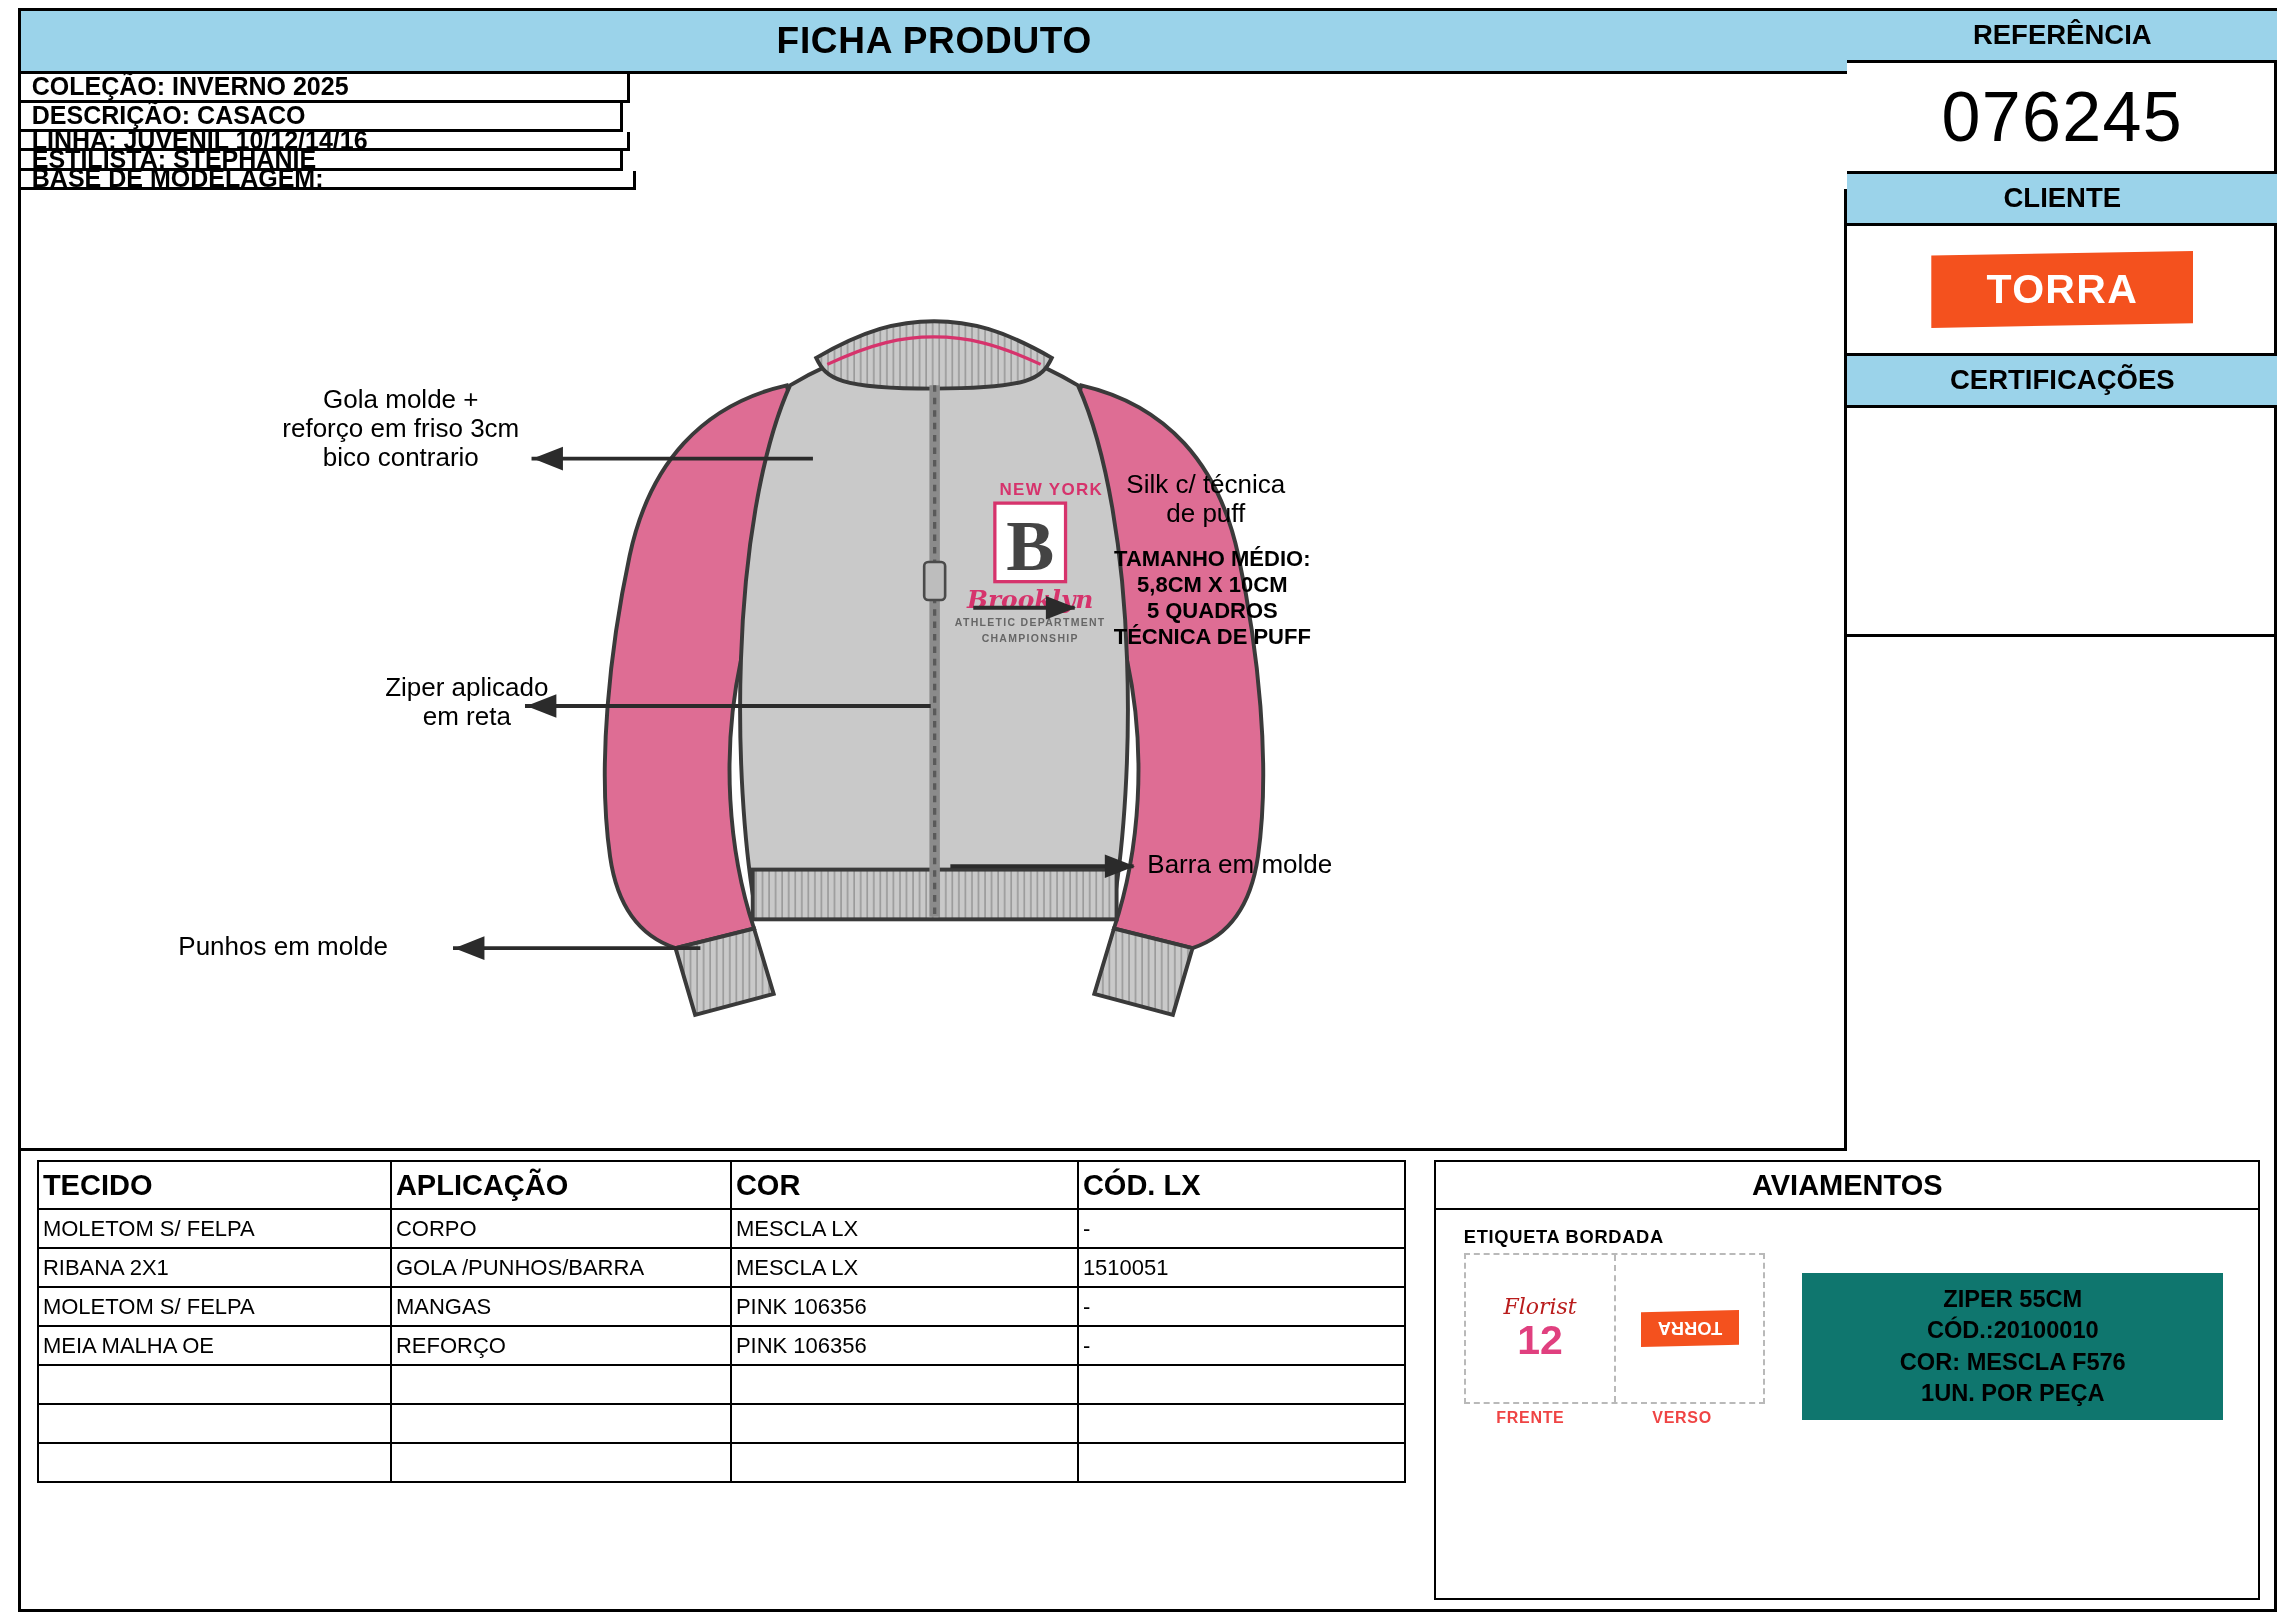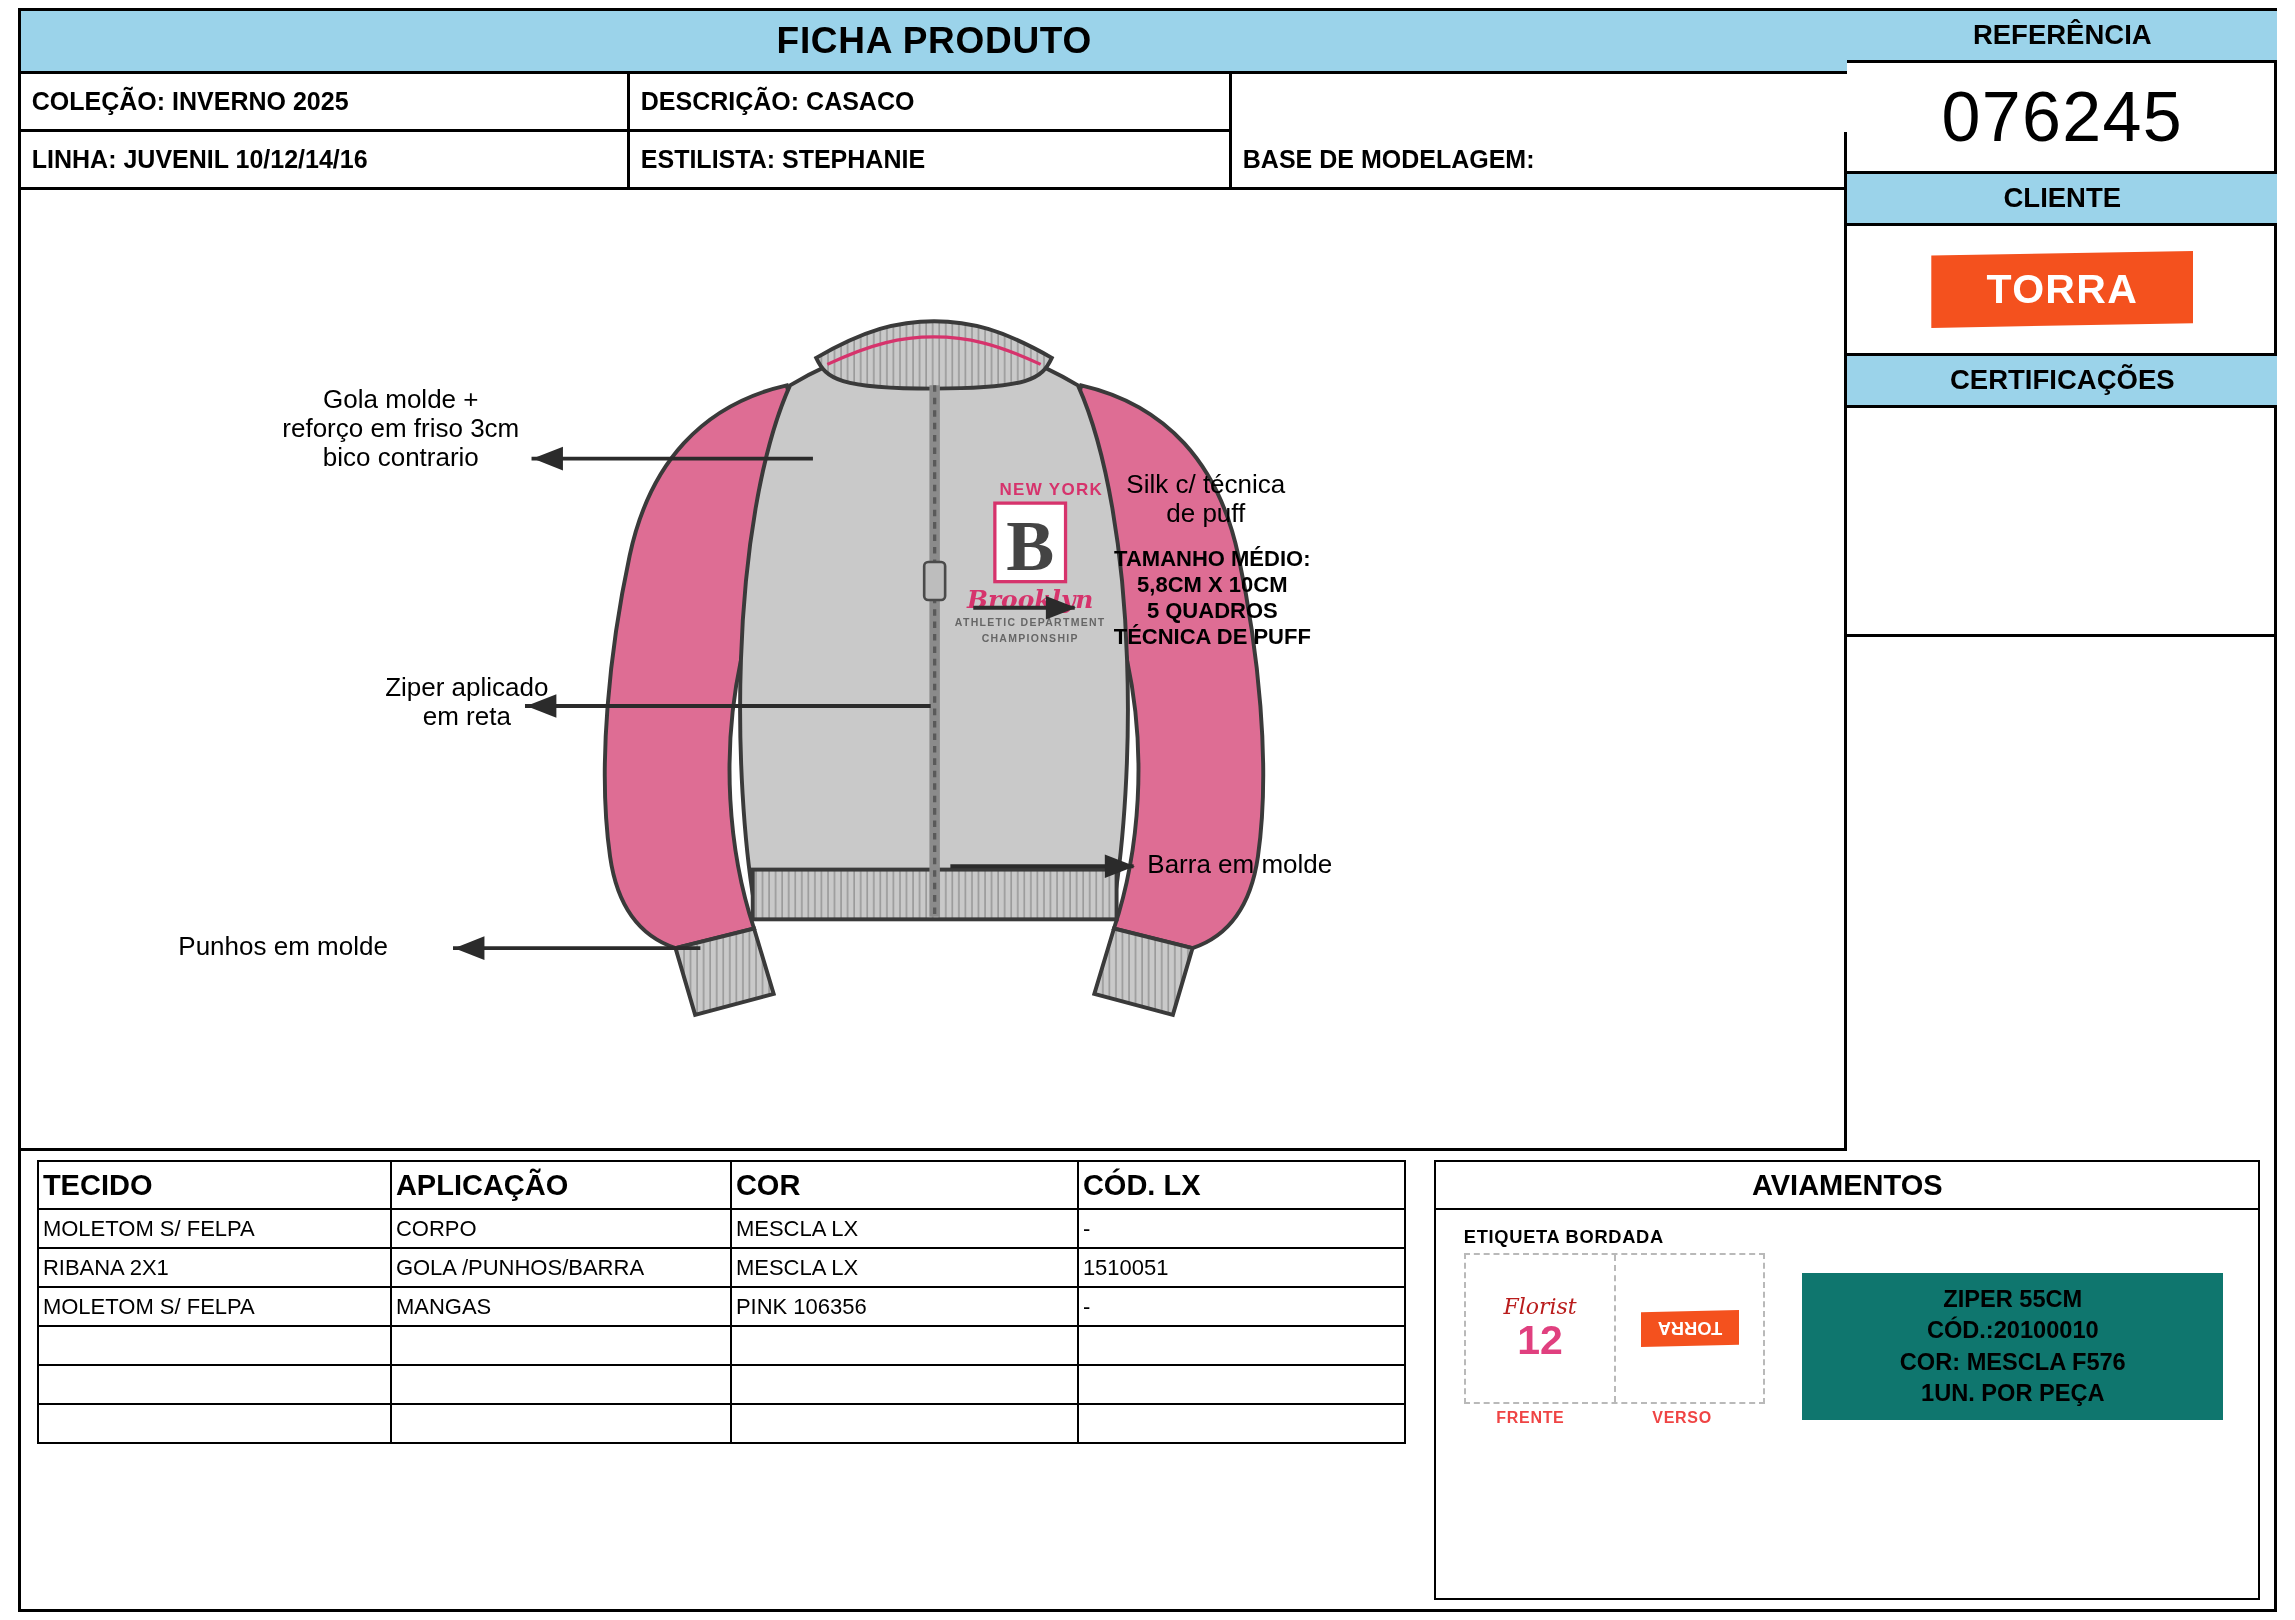--- a/index.html
+++ b/index.html
@@ -28,21 +28,21 @@
     display: flex; align-items: center; justify-content: center;
   }
   .title-bar .t {
     font-size: 37px; font-weight: bold; letter-spacing: 0.7px;
   }
   
   .info {
     position: absolute; left: 0; top: 63px;
     width: 1826px; height: 115px;
   }
-  .info-row { display: flex; height: 58px; }
+  .info-row { display: flex; height: 58px; flex-direction: column; }
   .info-cell {
     border-right: 3.3px solid #000;
     border-bottom: 3.3px solid #000;
     display: flex; align-items: center;
     padding-left: 10.5px;
     font-size: 25px; font-weight: bold;
     white-space: nowrap;
     overflow: hidden;
   }
   .c1 { width: 609px; }
@@ -322,20 +322,26 @@
           </tr>
         <tr>
             <td>RIBANA 2X1</td>
             <td>GOLA /PUNHOS/BARRA</td>
             <td>MESCLA LX</td>
             <td>1510051</td>
           </tr>
         <tr>
             <td>MOLETOM S/ FELPA</td>
             <td>MANGAS</td>
+            <td>PINK 106356</td>
+            <td>-</td>
+          </tr>
+        <tr>
+            <td>MEIA MALHA OE</td>
+            <td>REFORÇO</td>
             <td>PINK 106356</td>
             <td>-</td>
           </tr>
         <tr>
             <td></td>
             <td></td>
             <td></td>
             <td></td>
           </tr>
         <tr>

